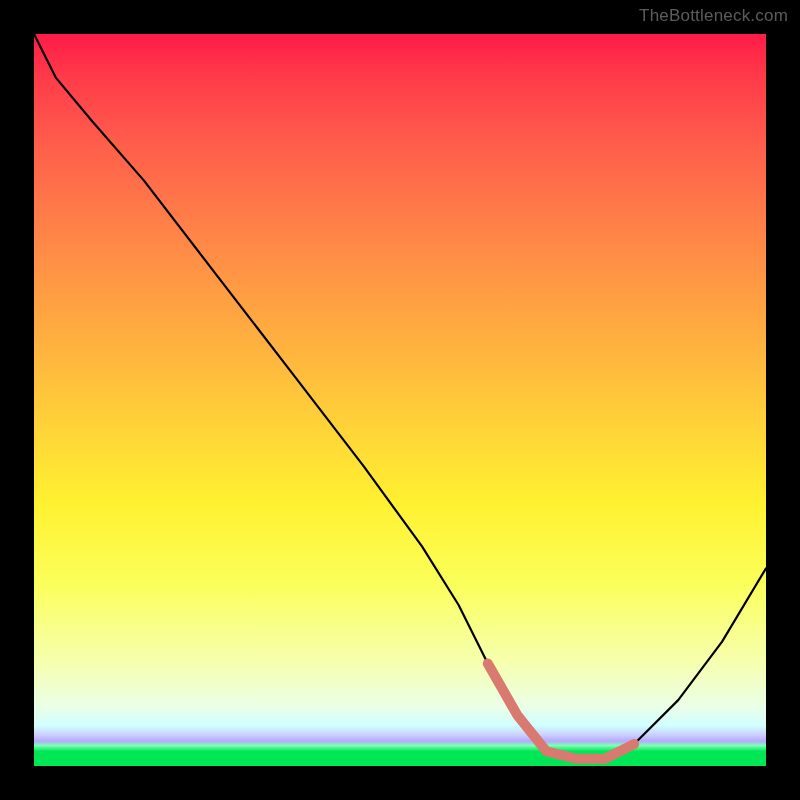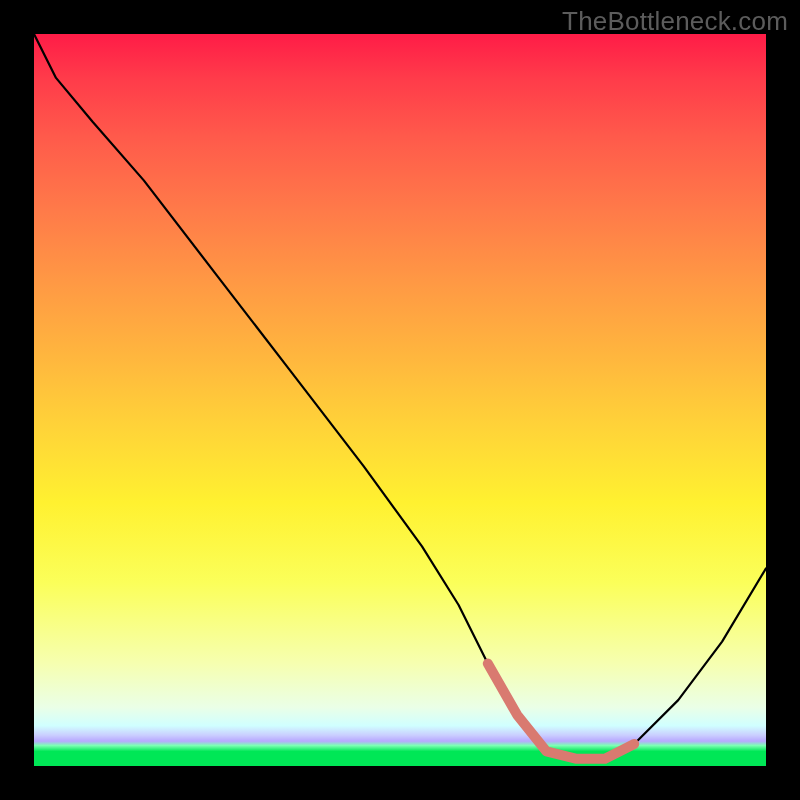--- a/index.html
+++ b/index.html
@@ -43,21 +43,21 @@
       #7dffb5 97.2%,
       #00e756 98%,
       #00e756 100%
     );
   }
   .attribution{
     position:absolute;
     top:6px;
     right:12px;
     color:#5c5c5c;
-    font-size:26px;
+    font-size:17px;
     font-weight:400;
     letter-spacing:0.2px;
   }
   svg.overlay{
     position:absolute;
     left:0;top:0;
     width:732px;height:732px;
   }
   .curve{
     fill:none;

